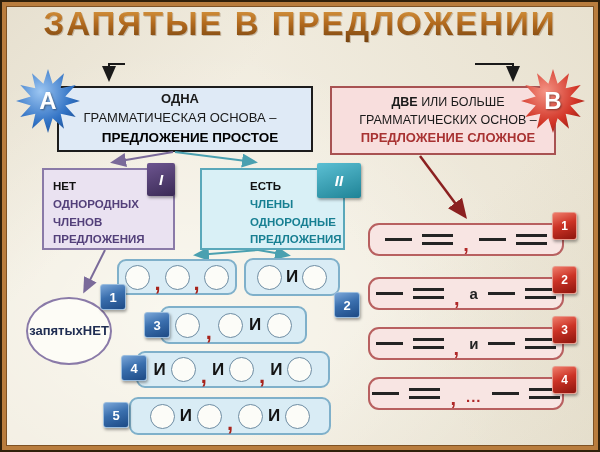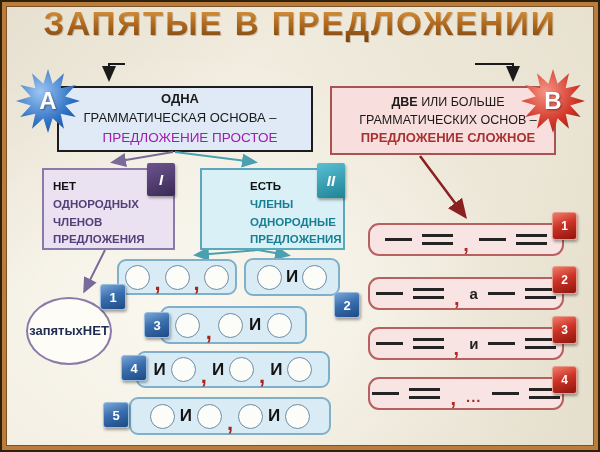--- a/index.html
+++ b/index.html
@@ -30,21 +30,21 @@
     font-size:12px;font-weight:bold;color:#111;white-space:nowrap;
   }
   
   .boxA{
     position:absolute;left:57px;top:86px;width:256px;height:66px;box-sizing:border-box;
     background:#dfeaf6;border:2px solid #1c1c1c;
     display:flex;flex-direction:column;justify-content:center;
     text-align:center;padding-right:10px;font-size:13px;line-height:1.45;color:#1a1a1a;
   }
   .boxA .l1{font-weight:bold;}
-  .boxA .l3{font-weight:normal;color:#a21caf;font-size:13.5px;padding-left:20px;}
+  .boxA .l3{font-weight:bold;color:#000000;font-size:13.5px;padding-left:20px;}
   .boxB{
     position:absolute;left:330px;top:86px;width:226px;height:69px;box-sizing:border-box;
     background:#f8dedd;border:2px solid #a85252;
     display:flex;flex-direction:column;justify-content:center;
     text-align:center;padding-left:10px;font-size:12.5px;line-height:1.45;color:#1a1a1a;
   }
   .boxB .l3{font-weight:bold;color:#a83232;font-size:13px;}
   .bold{font-weight:bold;}
   
   .star{
@@ -68,21 +68,21 @@
     left:200px;top:168px;width:145px;height:82px;
     background:#d9f0f6;border:2px solid #5aa8ba;color:#177f92;padding-left:48px;
   }
   .caseBox .head{color:#111;}
   .tab{
     position:absolute;z-index:5;display:flex;align-items:center;justify-content:center;
     color:#fff;font-size:15px;font-weight:bold;font-style:italic;
     border-radius:2px;box-shadow:1px 2px 3px rgba(0,0,0,.35);
   }
   .tabI{left:147px;top:163px;width:28px;height:33px;background:linear-gradient(160deg,#6d5590,#3a2a55);}
-  .tabII{left:317px;top:163px;width:28px;height:35px;background:linear-gradient(160deg,#5cc0d4,#1f8396);}
+  .tabII{left:317px;top:163px;width:44px;height:35px;background:linear-gradient(160deg,#5cc0d4,#1f8396);}
   
   .note{
     position:absolute;left:26px;top:297px;width:86px;height:68px;box-sizing:border-box;
     background:#fdfcf6;border:2px solid #8a7aa8;border-radius:50%;
     display:flex;flex-direction:row;align-items:center;justify-content:center;
     font-size:13px;font-weight:bold;color:#1f2d52;line-height:1.3;z-index:2;
   }
   
   .lrow{
     position:absolute;display:flex;align-items:center;justify-content:center;gap:4px;

